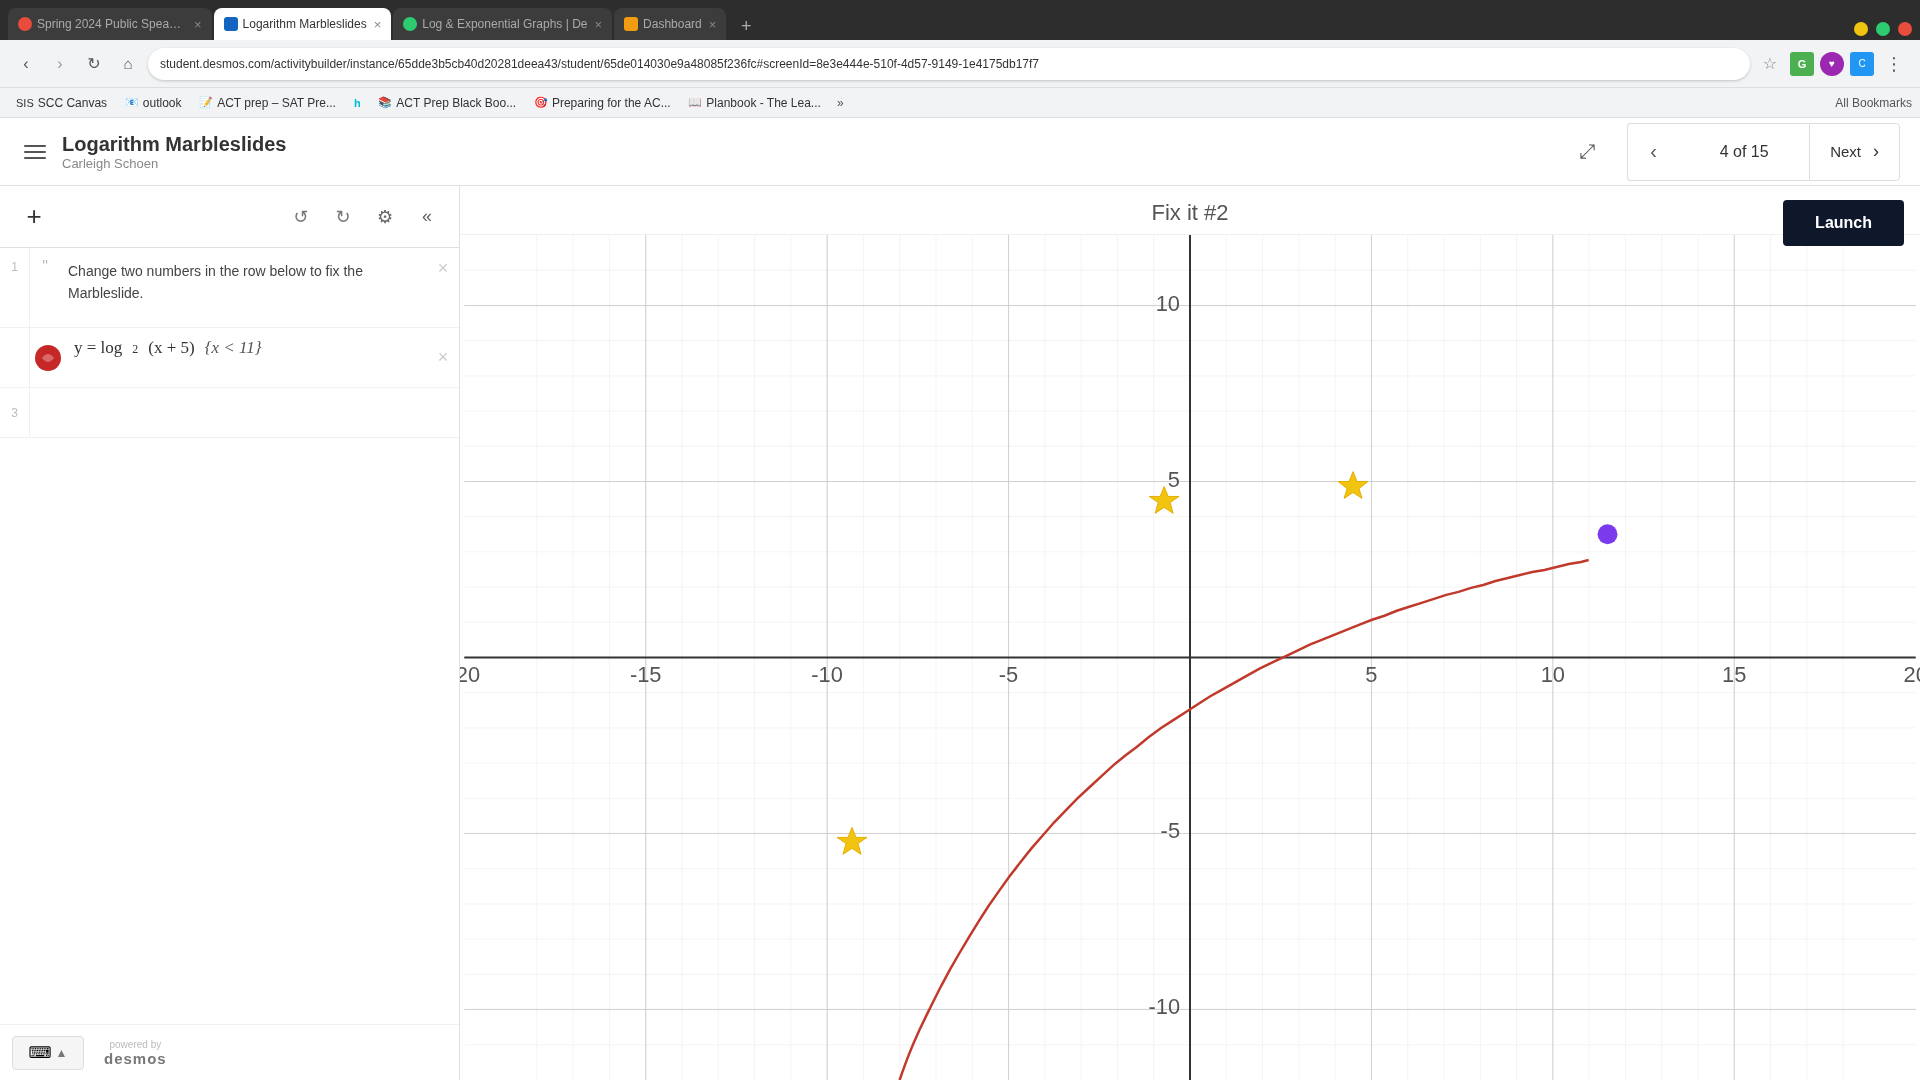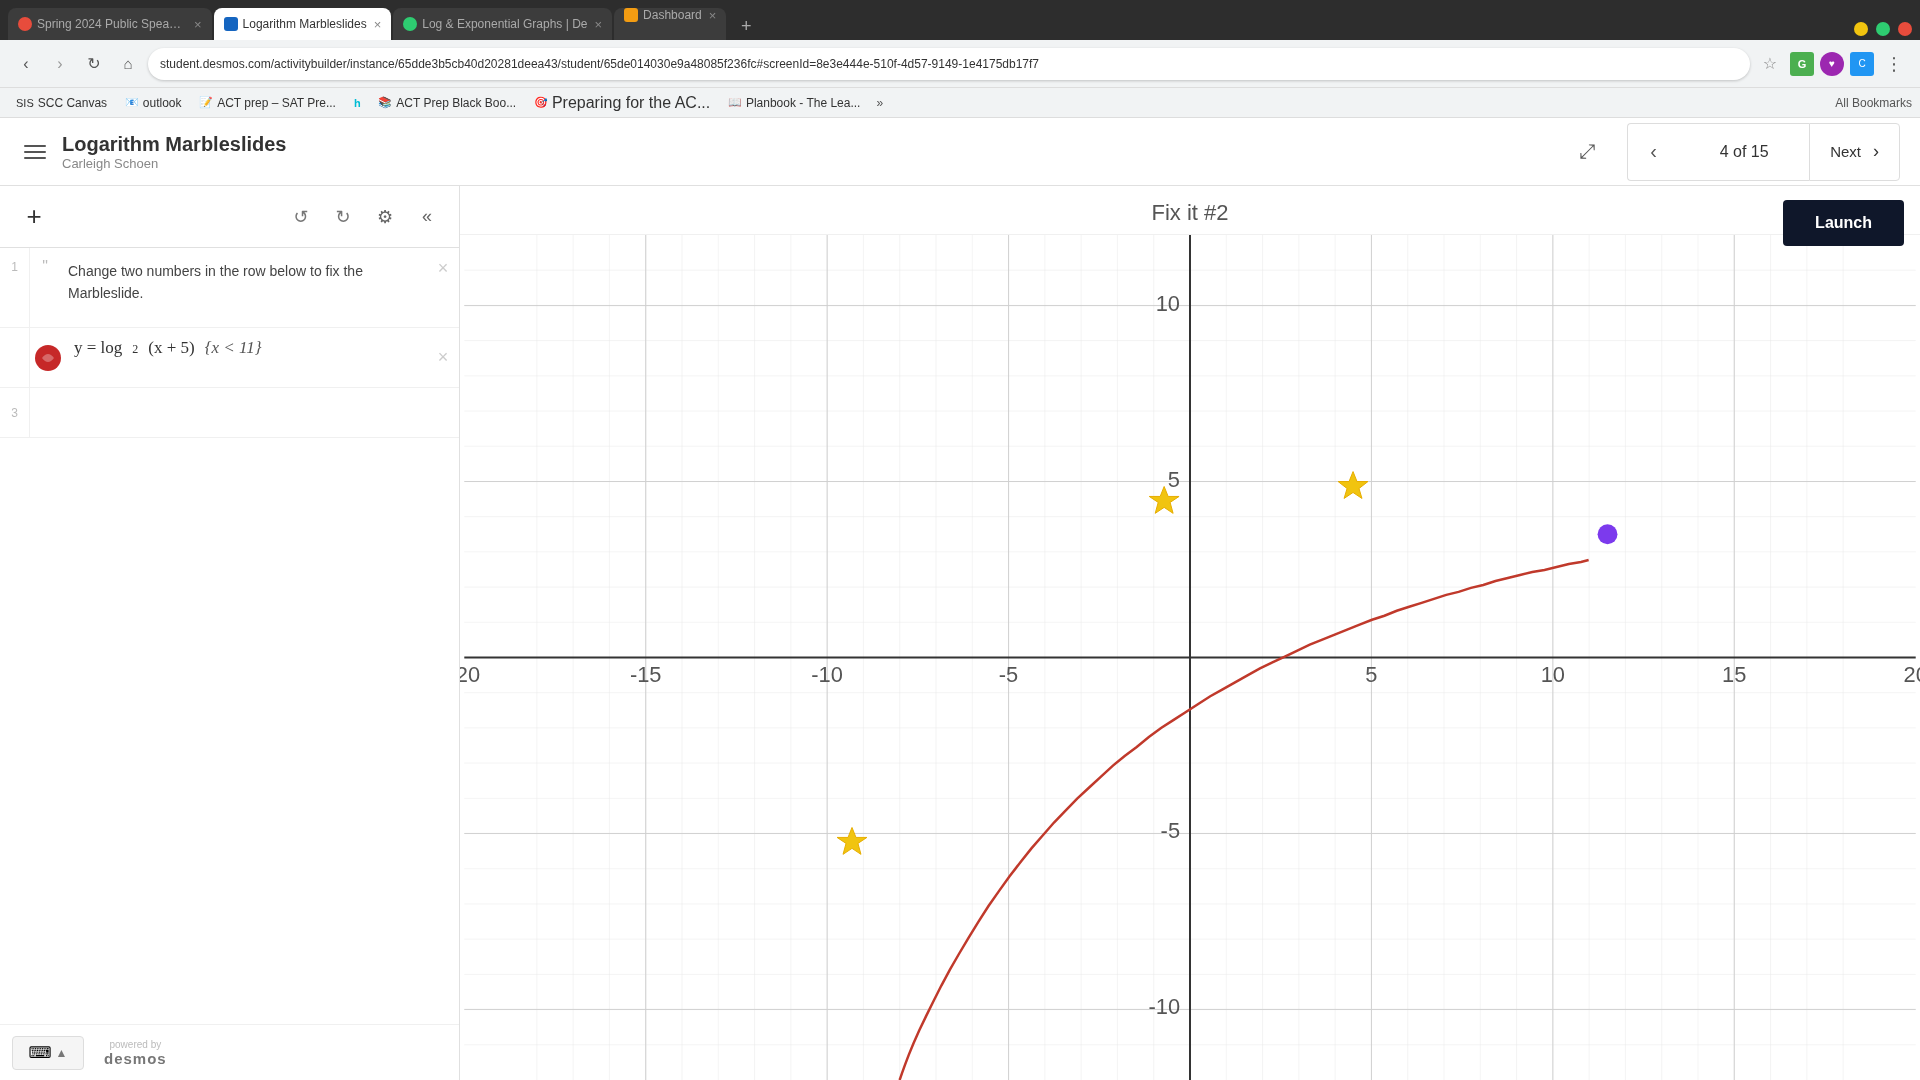--- a/index.html
+++ b/index.html
@@ -23,21 +23,21 @@
       <span style="font-size:12px;overflow:hidden;text-overflow:ellipsis;white-space:nowrap;max-width:150px;">Logarithm Marbleslides</span>
       <span style="margin-left:2px;color:#888;font-size:13px;">×</span>
     </div>
 
     <div style="display:flex;align-items:center;height:32px;padding:0 10px;background:#3c3c3c;border-radius:8px 8px 0 0;color:#aaa;gap:5px;max-width:230px;cursor:pointer;">
       <div style="width:14px;height:14px;background:#2ecc71;border-radius:50%;flex-shrink:0;"></div>
       <span style="font-size:12px;overflow:hidden;text-overflow:ellipsis;white-space:nowrap;max-width:170px;">Log &amp; Exponential Graphs | De</span>
       <span style="margin-left:2px;color:#888;font-size:13px;">×</span>
     </div>
 
-    <div style="display:flex;height:32px;padding:0 10px;background:#3c3c3c;border-radius:8px 8px 0 0;color:#aaa;gap:5px;max-width:180px;cursor:pointer;">
+    <div style="display:flex;align-items:center;height:32px;padding:0 10px;background:#3c3c3c;border-radius:8px 8px 0 0;color:#aaa;gap:5px;max-width:180px;cursor:pointer;">
       <div style="width:14px;height:14px;background:#f39c12;border-radius:3px;flex-shrink:0;"></div>
       <span style="font-size:12px;overflow:hidden;text-overflow:ellipsis;white-space:nowrap;max-width:120px;">Dashboard</span>
       <span style="margin-left:2px;color:#888;font-size:13px;">×</span>
     </div>
     <div style="width:28px;height:28px;display:flex;align-items:center;justify-content:center;color:#aaa;font-size:18px;cursor:pointer;margin-left:4px;">+</div>
 
     <div style="margin-left:auto;display:flex;gap:8px;align-items:center;padding-bottom:4px;">
       <div style="width:14px;height:14px;border-radius:50%;background:#f1c40f;cursor:pointer;"></div>
       <div style="width:14px;height:14px;border-radius:50%;background:#2ecc71;cursor:pointer;"></div>
       <div style="width:14px;height:14px;border-radius:50%;background:#e74c3c;cursor:pointer;"></div>
@@ -72,21 +72,21 @@
     </div>
     <div style="display:flex;align-items:center;gap:4px;padding:2px 8px;border-radius:4px;font-size:12px;color:#333;cursor:pointer;white-space:nowrap;">
       <span style="font-size:11px;font-weight:bold;color:#00bcd4;">h</span>
     </div>
     <div style="display:flex;align-items:center;gap:4px;padding:2px 8px;border-radius:4px;font-size:12px;color:#333;cursor:pointer;white-space:nowrap;">
       <span style="font-size:11px;">📚</span>
       <span style="font-size:12px;">ACT Prep Black Boo...</span>
     </div>
     <div style="display:flex;align-items:center;gap:4px;padding:2px 8px;border-radius:4px;font-size:12px;color:#333;cursor:pointer;white-space:nowrap;">
       <span style="font-size:11px;">🎯</span>
-      <span style="font-size:16px;">Preparing for the AC...</span>
+      <span style="font-size:12px;">Preparing for the AC...</span>
     </div>
     <div style="display:flex;align-items:center;gap:4px;padding:2px 8px;border-radius:4px;font-size:12px;color:#333;cursor:pointer;white-space:nowrap;">
       <span style="font-size:11px;">📖</span>
       <span style="font-size:12px;">Planbook - The Lea...</span>
     </div>
     <div style="padding:2px 6px;font-size:12px;color:#555;cursor:pointer;">»</div>
     <div style="margin-left:auto;font-size:12px;color:#555;cursor:pointer;white-space:nowrap;">All Bookmarks</div>
   </div>
 </div>
 

